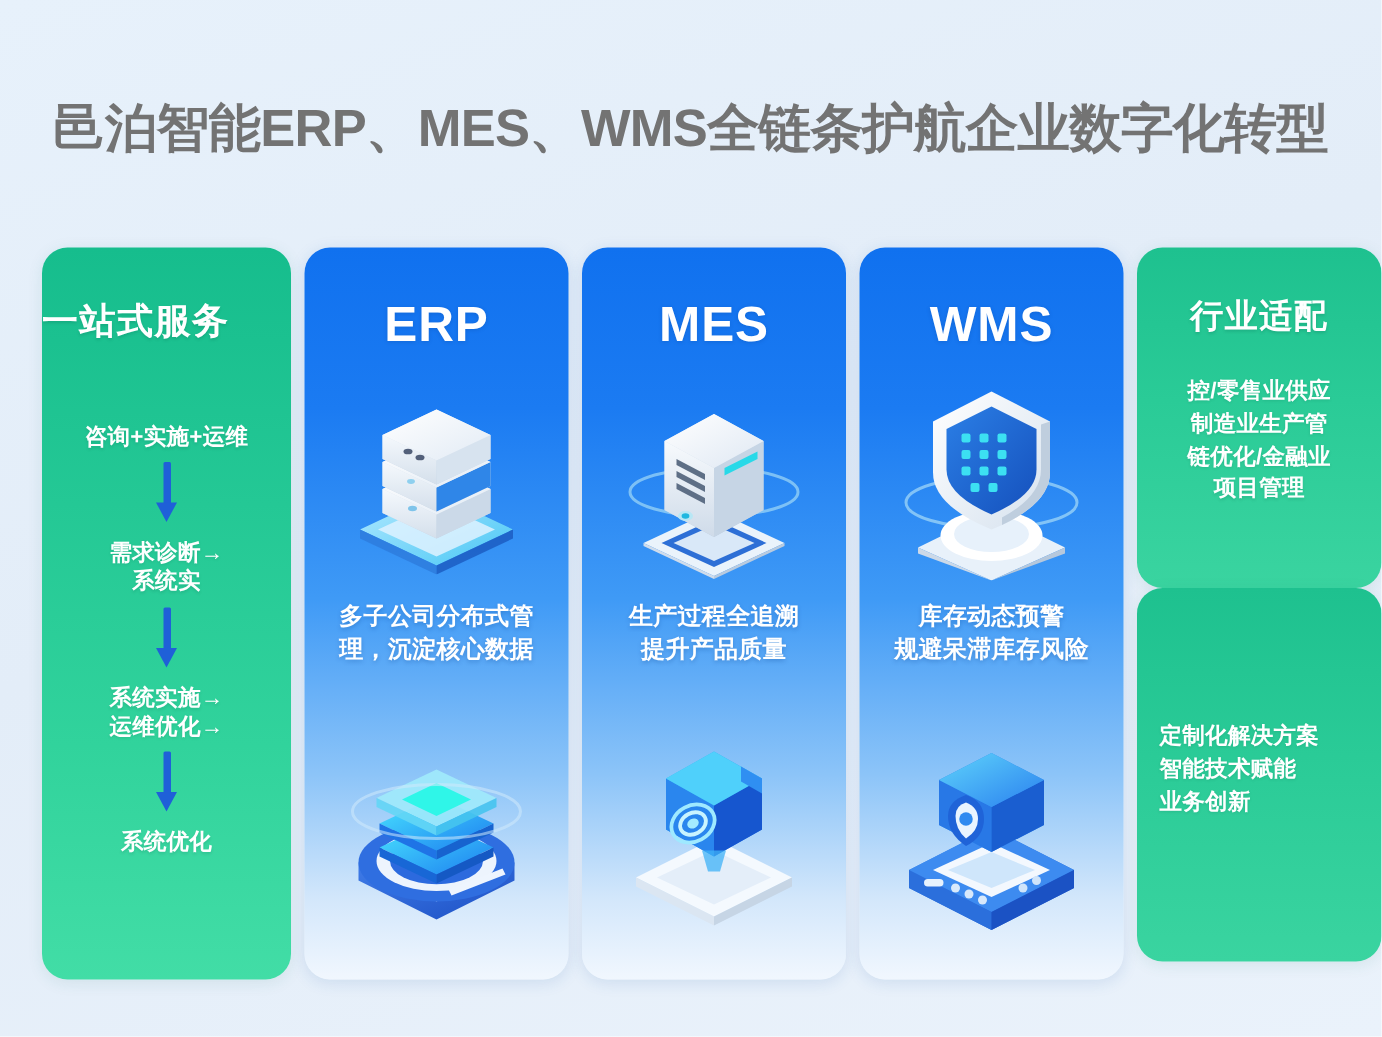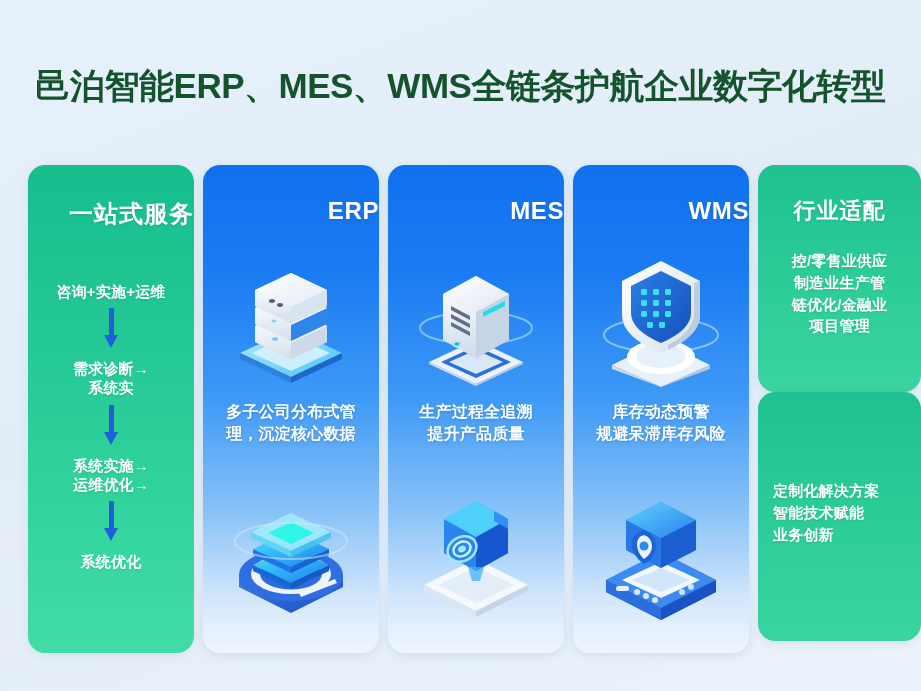--- a/index.html
+++ b/index.html
@@ -27,21 +27,21 @@
     left: 0;
     top: 68px;
     width: 921px;
     text-align: center;
   }
   .title-text {
     display: inline-block;
     font-size: 35px;
     font-weight: 700;
     letter-spacing: -0.5px;
-    color: #14532d;
+    color: #737373;
     line-height: 1;
     white-space: nowrap;
   }
 
   
   .columns {
     position: absolute;
     left: 28px;
     top: 165px;
     width: 866px;
@@ -50,21 +50,21 @@
     gap: 9px;
   }
 
   
   .panel-green {
     width: 166px;
     border-radius: 17px;
     background: linear-gradient(180deg, #16bd8d 0%, #24c895 35%, #31d39c 68%, #42dda6 100%);
     display: flex;
     flex-direction: column;
-    align-items: flex-end;
+    align-items: flex-start;
     box-shadow: 0 2px 10px rgba(30,120,100,0.10);
     flex: none;
   }
   .panel-green .green-head {
     margin-top: 33px;
     font-size: 24px;
     font-weight: 700;
     color: #ffffff;
     letter-spacing: 1px;
     text-shadow: 0 1px 2px rgba(0,80,60,0.18);
@@ -120,22 +120,22 @@
     position: relative;
     overflow: hidden;
     flex: none;
     box-shadow: 0 2px 10px rgba(30,90,170,0.13);
   }
   .panel-blue .blue-head {
     position: absolute;
     left: 0;
     top: 32px;
     width: 100%;
-    text-align: right;
-    font-size: 24px;
+    text-align: center;
+    font-size: 33px;
     font-weight: 700;
     color: #ffffff;
     letter-spacing: 0.6px;
     text-shadow: 0 1px 3px rgba(0,50,120,0.20);
   }
   .panel-blue .blue-caption {
     position: absolute;
     left: 0;
     top: 236px;
     width: 100%;

